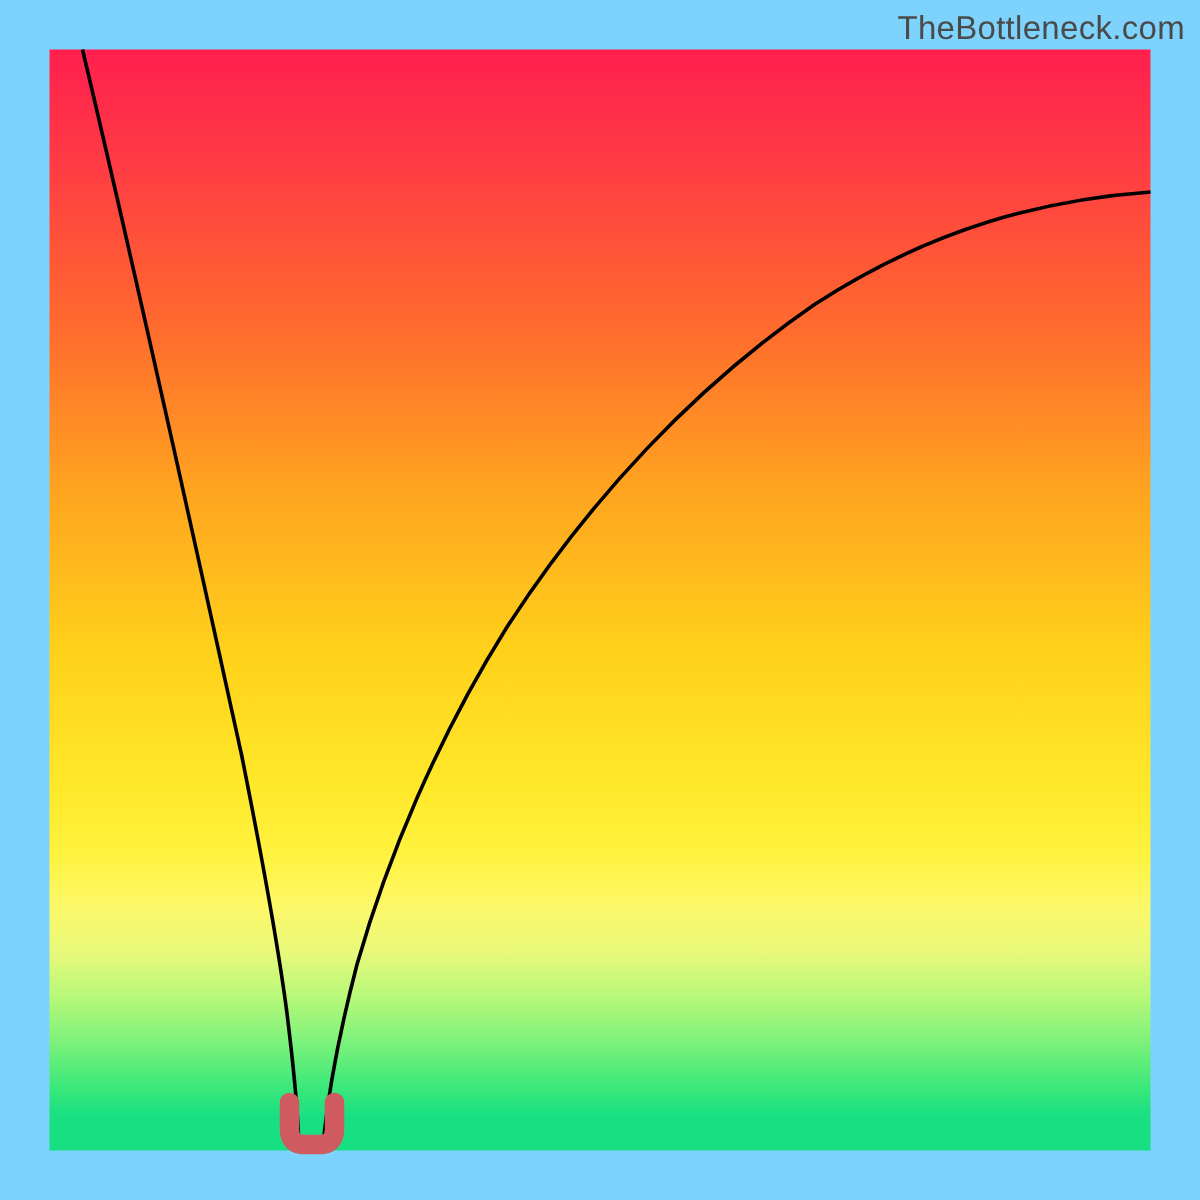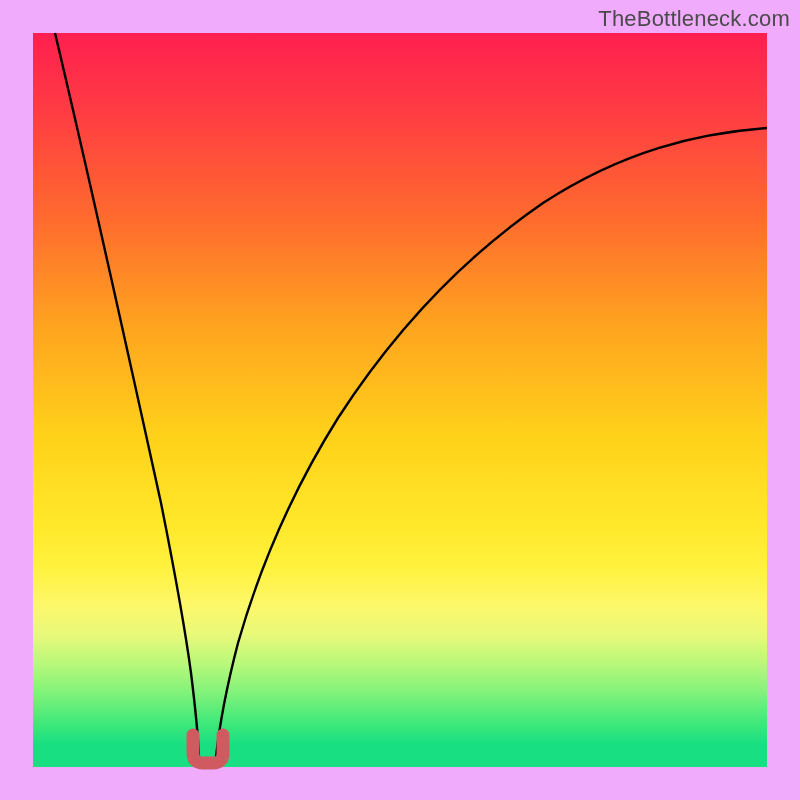--- a/index.html
+++ b/index.html
@@ -10,21 +10,21 @@
     overflow: hidden;
     background: #000;
     font-family: Arial, Helvetica, sans-serif;
   }
   .frame {
     position: absolute;
     left: 0;
     top: 0;
     width: 800px;
     height: 800px;
-    background: #f0abfc;
+    background: #7dd3fc;
   }
   .plot {
     position: absolute;
     left: 33px;
     top: 33px;
     width: 734px;
     height: 734px;
     background: linear-gradient(to bottom,
       #ff1f4f 0%,
       #ff3a44 10%,

